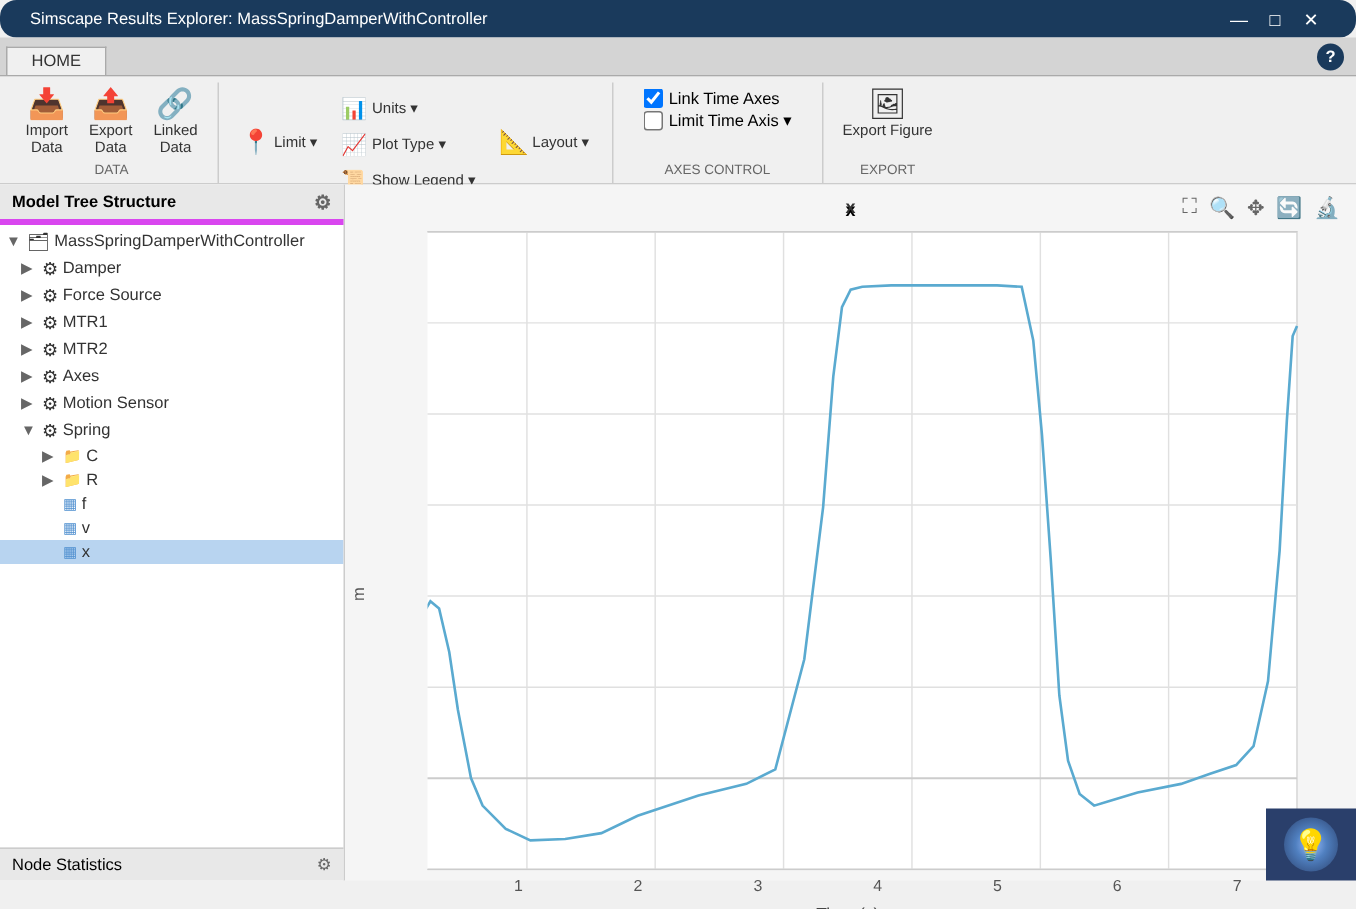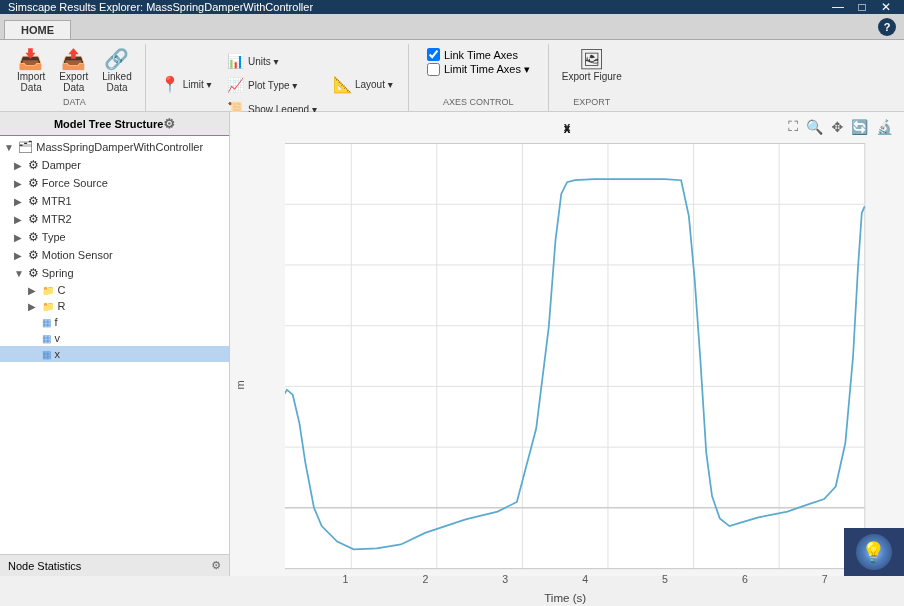--- a/index.html
+++ b/index.html
@@ -2,26 +2,27 @@
 <html><head>
   <meta charset="utf-8">
   <style>
     * { box-sizing: border-box; margin: 0; padding: 0; }
     body { font-family: 'Segoe UI', Tahoma, Geneva, Verdana, sans-serif; font-size: 12px; background: #f0f0f0; width: 904px; height: 606px; overflow: hidden; }
     
     
     .title-bar {
       background: #1a3a5c;
       color: white;
-      height: 14px;
+      height: 25px;
       display: flex;
       align-items: center;
       justify-content: space-between;
-      padding: 0 8px;
-      font-size: 11px;
+      padding: 0 20px;
+      font-size: 11px;
+      border-radius: 11px;
     }
     .title-bar-controls { display: flex; gap: 4px; }
     .title-bar-btn {
       background: none;
       border: none;
       color: white;
       cursor: pointer;
       font-size: 12px;
       width: 20px;
       height: 16px;
@@ -38,21 +39,21 @@
       align-items: flex-end;
       padding-left: 4px;
       border-bottom: 1px solid #aaa;
     }
     .tab {
       background: #f0f0f0;
       border: 1px solid #aaa;
       border-bottom: none;
       padding: 3px 16px;
       font-size: 11px;
-      font-weight: bold;
+      font-weight: normal;
       cursor: pointer;
       color: #333;
     }
     .tab.active { background: #f0f0f0; }
     .help-btn {
       margin-left: auto;
       margin-right: 4px;
       margin-bottom: 3px;
       background: #1a3a5c;
       color: white;
@@ -162,27 +163,27 @@
     
     .sidebar {
       width: 230px;
       background: white;
       border-right: 1px solid #ccc;
       display: flex;
       flex-direction: column;
     }
     .sidebar-header {
       background: #e8e8e8;
-      border-bottom: 1px solid #d946ef;
+      border-bottom: 4px solid #d946ef;
       padding: 4px 8px;
       font-size: 11px;
       font-weight: bold;
       display: flex;
       align-items: center;
-      justify-content: center;
+      justify-content: space-between;
     }
     .sidebar-header .settings-icon { cursor: pointer; color: #666; font-size: 13px; }
     .tree {
       flex: 1;
       overflow-y: auto;
       padding: 2px 0;
     }
     .tree-item {
       display: flex;
       align-items: center;
@@ -323,21 +324,21 @@
   </div>
 
   <div class="ribbon-group" style="min-width: 140px;">
     <div class="axes-control">
       <label class="checkbox-row">
         <input type="checkbox" checked="" style="">
         <span>Link Time Axes</span>
       </label>
       <label class="checkbox-row">
         <input type="checkbox" style="">
-        <span>Limit Time Axes ▾</span>
+        <span>Limit Time Axis ▾</span>
       </label>
     </div>
     <span class="ribbon-group-label">AXES CONTROL</span>
   </div>
 
   <div class="ribbon-group" style="min-width: 80px; border-right:none;">
     <div class="ribbon-buttons" style="padding-top:2px;">
       <button class="ribbon-btn">
         <span class="icon">🖼</span>
         <span style="font-size:10px; text-align:center;">Export Figure</span>
@@ -382,21 +383,21 @@
 
       <div class="tree-item indent-1">
         <span class="expander">▶</span>
         <span class="node-icon">⚙</span>
         <span class="node-label">MTR2</span>
       </div>
 
       <div class="tree-item indent-1">
         <span class="expander">▶</span>
         <span class="node-icon">⚙</span>
-        <span class="node-label">Type</span>
+        <span class="node-label">Axes</span>
       </div>
 
       <div class="tree-item indent-1">
         <span class="expander">▶</span>
         <span class="node-icon">⚙</span>
         <span class="node-label">Motion Sensor</span>
       </div>
 
       <div class="tree-item indent-1">
         <span class="expander">▼</span>

